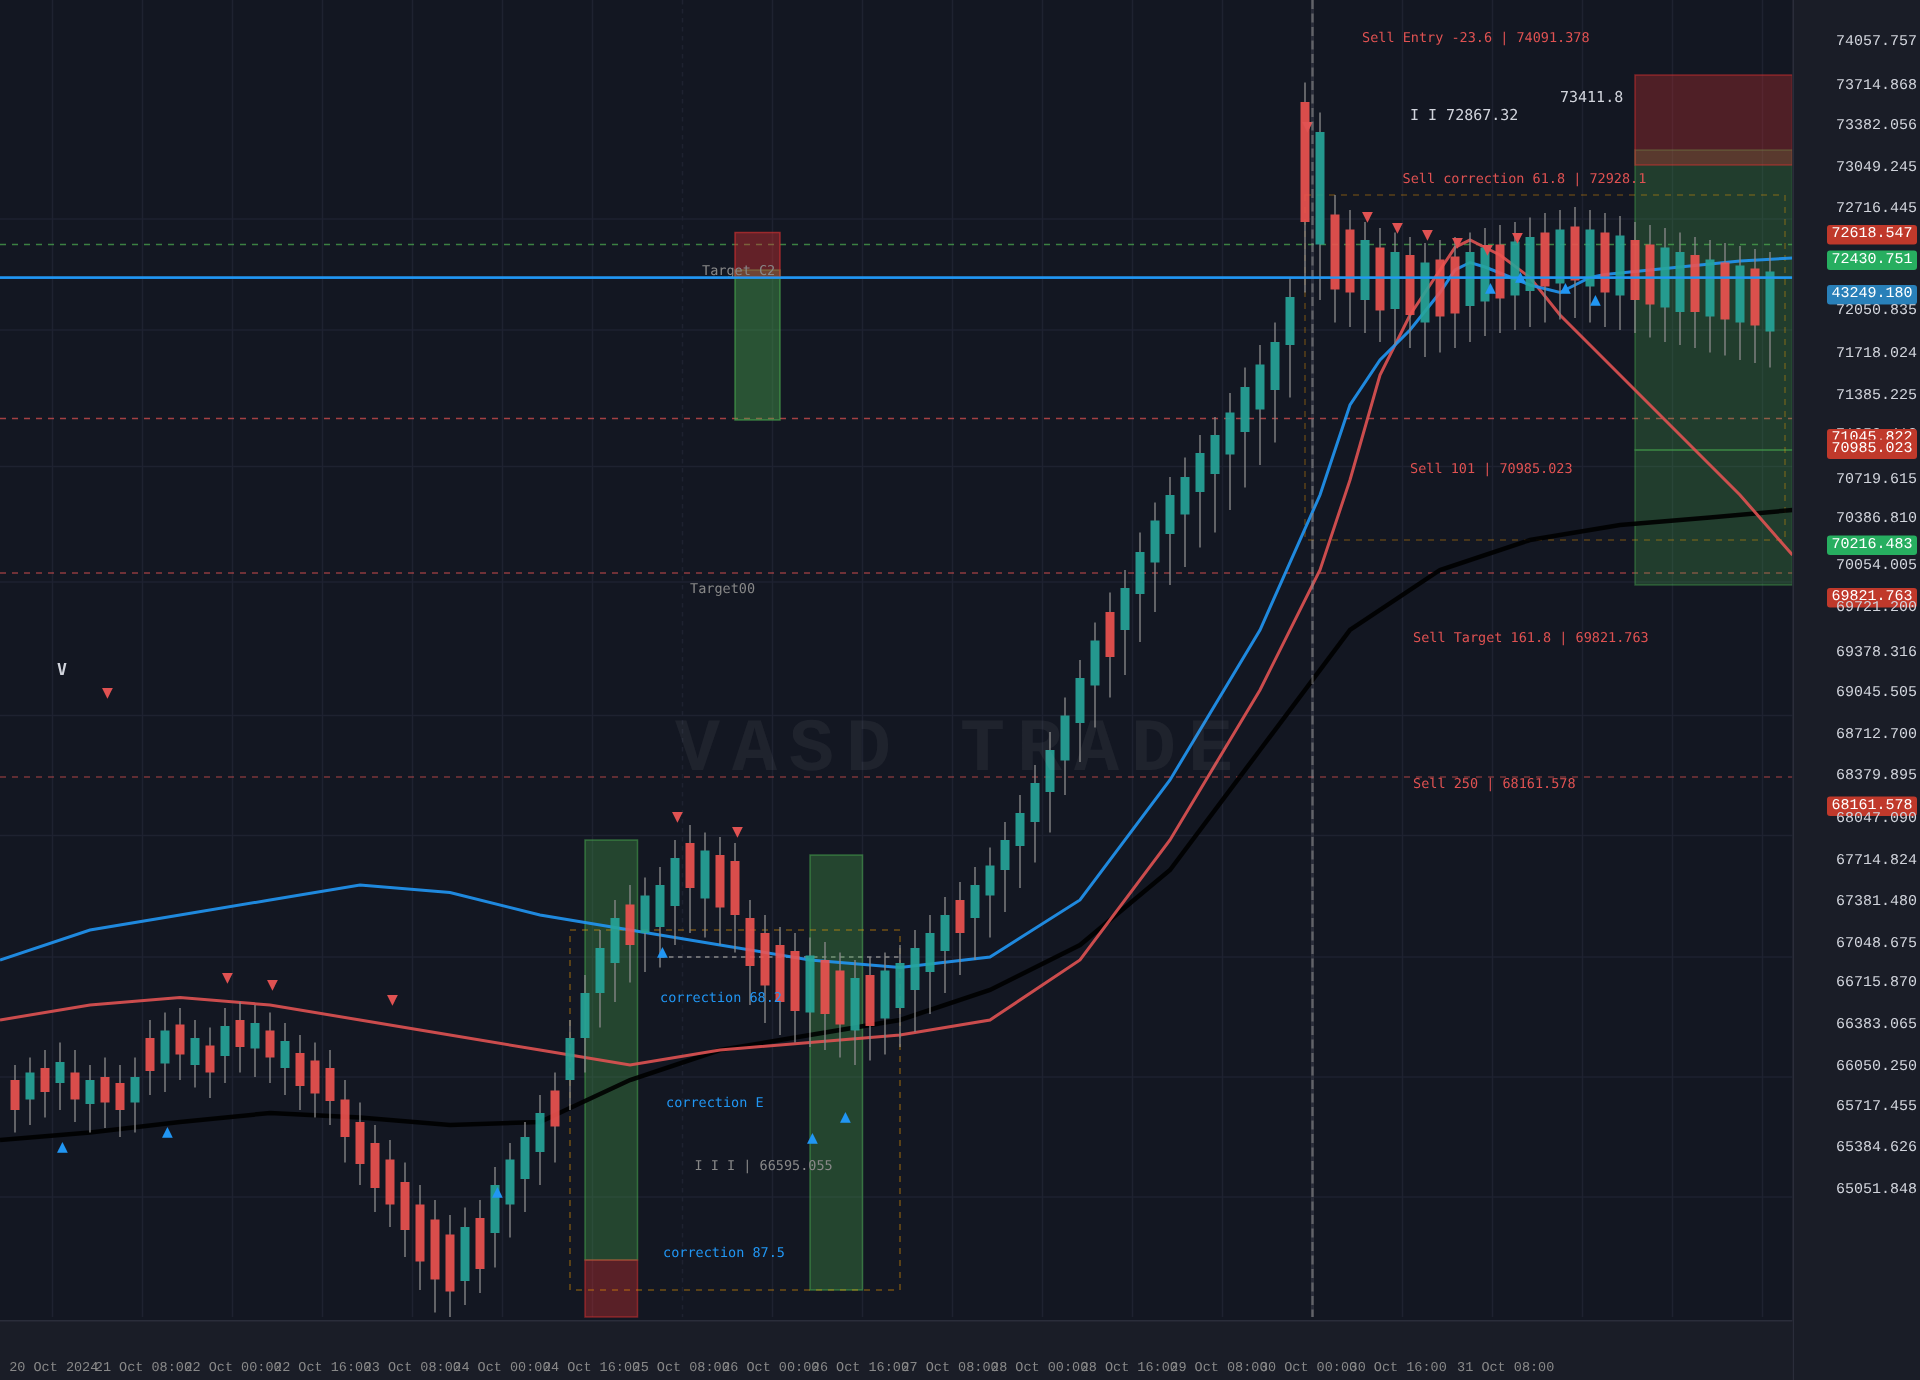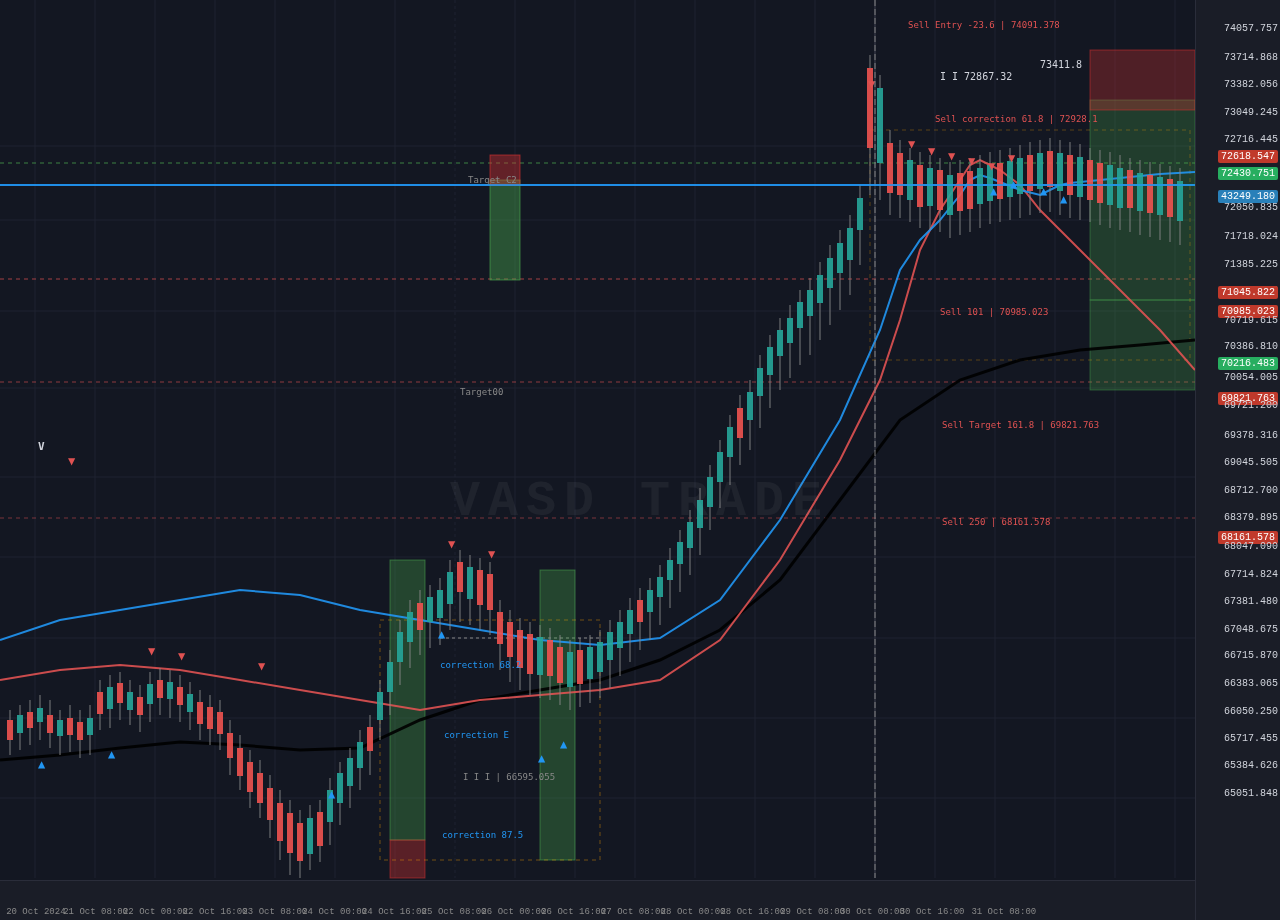--- a/index.html
+++ b/index.html
@@ -526,21 +526,21 @@
       <div class="price-label" style="top: 11.6%;">73049.245</div>
       <div class="price-label" style="top: 14.6%;">72716.445</div>
       <div class="price-label highlighted-red" style="top: 16.3%;">72618.547</div>
       <div class="price-label highlighted-green" style="top: 18.2%;">72430.751</div>
       <div class="price-label highlighted-blue" style="top: 20.6%;">43249.180</div>
       <div class="price-label" style="top: 22%;">72050.835</div>
       <div class="price-label" style="top: 25.1%;">71718.024</div>
       <div class="price-label" style="top: 28.1%;">71385.225</div>
       <div class="price-label" style="top: 31%;">71052.413</div>
       <div class="price-label highlighted-red" style="top: 31.1%;">71045.822</div>
-      <div class="price-label highlighted-red" style="top: 31.8%; margin-top: 12px;">70985.023</div>
+      <div class="price-label highlighted-red" style="top: 31.8%;">70985.023</div>
       <div class="price-label" style="top: 34.2%;">70719.615</div>
       <div class="price-label" style="top: 37.1%;">70386.810</div>
       <div class="price-label highlighted-green" style="top: 38.8%;">70216.483</div>
       <div class="price-label" style="top: 40.4%;">70054.005</div>
       <div class="price-label highlighted-red" style="top: 42.6%;">69821.763</div>
       <div class="price-label" style="top: 43.5%; margin-left: 31px;">69721.200</div>
       <div class="price-label" style="top: 46.7%;">69378.316</div>
       <div class="price-label" style="top: 49.7%;">69045.505</div>
       <div class="price-label" style="top: 52.7%;">68712.700</div>
       <div class="price-label" style="top: 55.7%; font-family: Liberation Mono, monospace;">68379.895</div>

